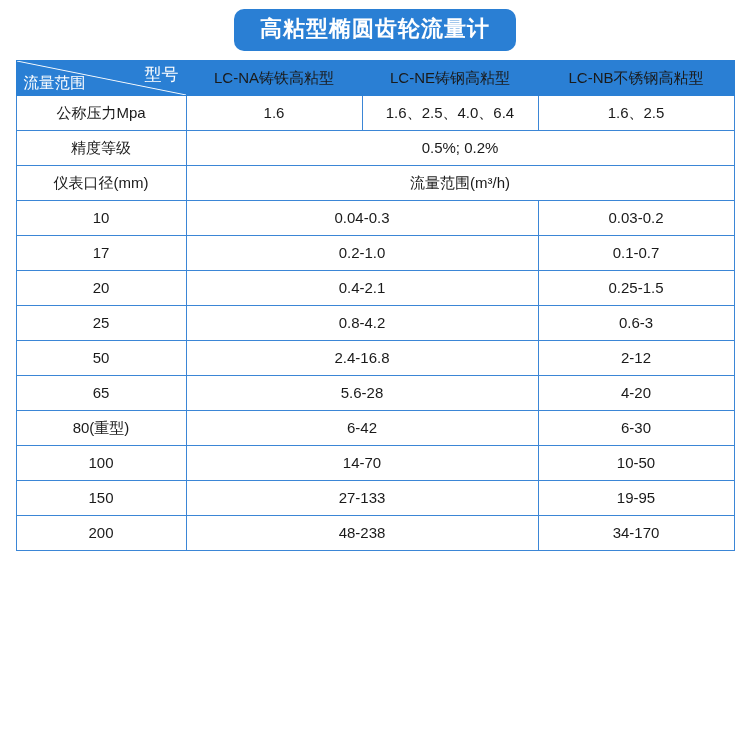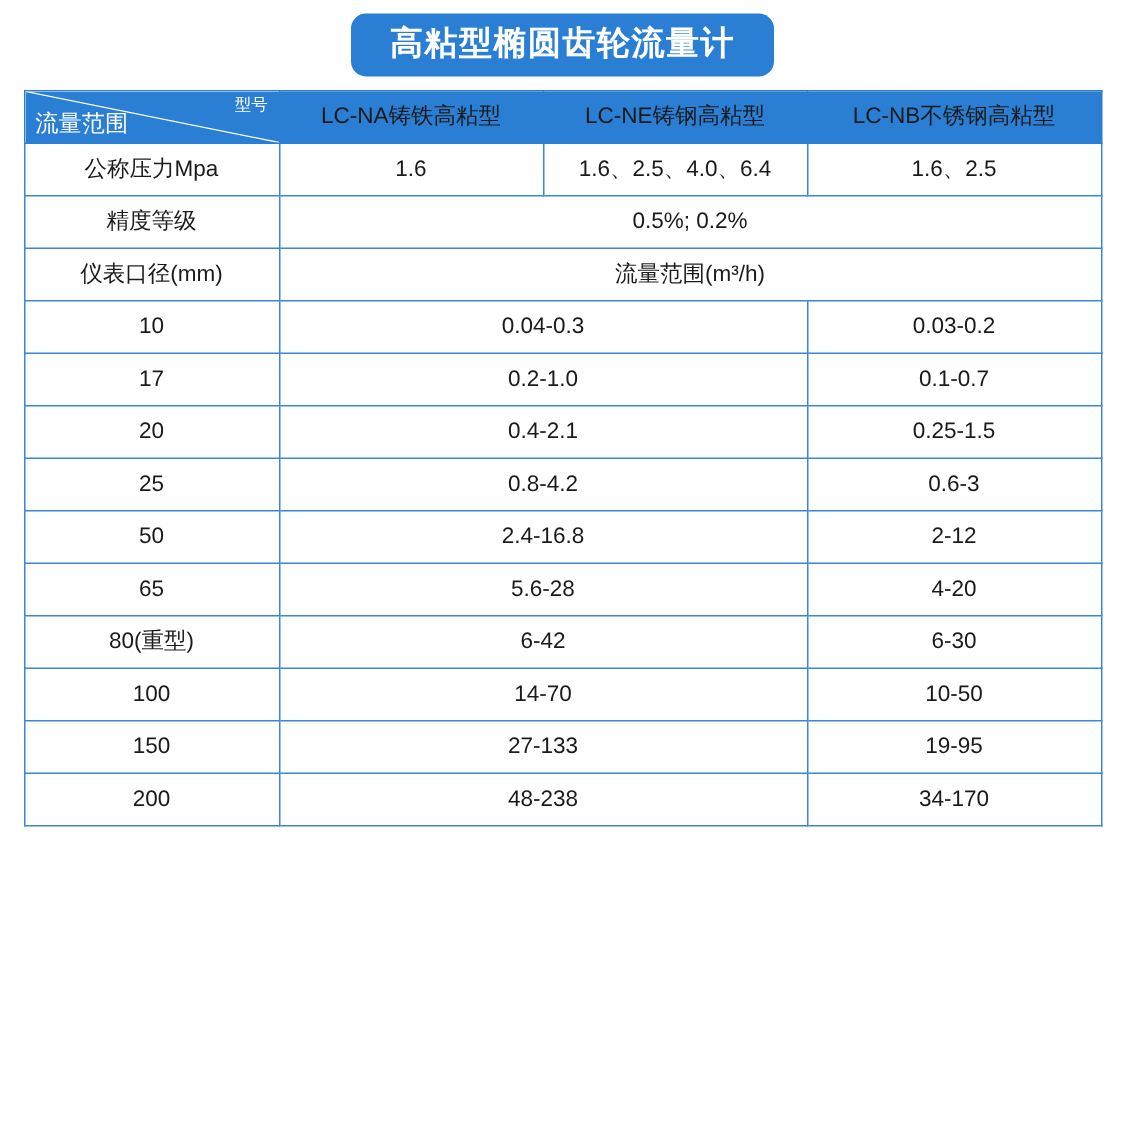--- a/index.html
+++ b/index.html
@@ -78,21 +78,21 @@
     inset: 0;
     width: 100%;
     height: 100%;
     display: block;
   }
   .hdr-corner .lbl-top {
     position: absolute;
     top: 3px;
     right: 7px;
     color: #ffffff;
-    font-size: 11px;
+    font-size: 17px;
     z-index: 2;
   }
   .hdr-corner .lbl-bottom {
     position: absolute;
     bottom: 3px;
     left: 7px;
     color: #ffffff;
     font-size: 15.5px;
     z-index: 2;
   }

